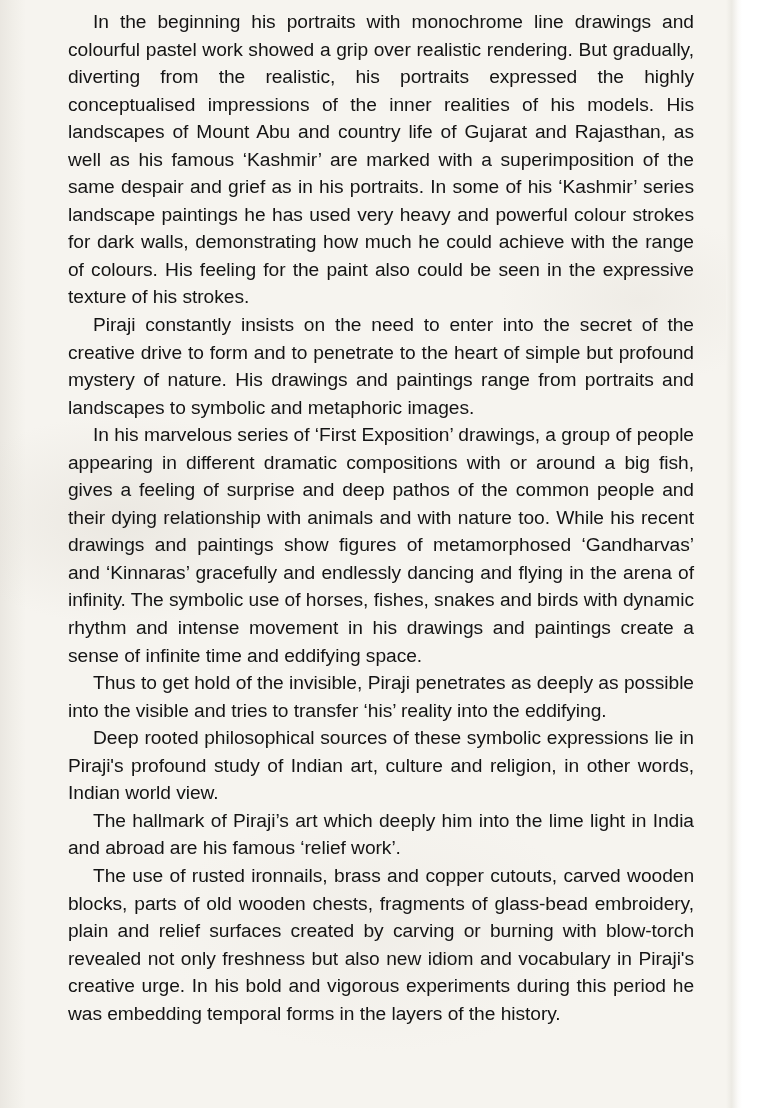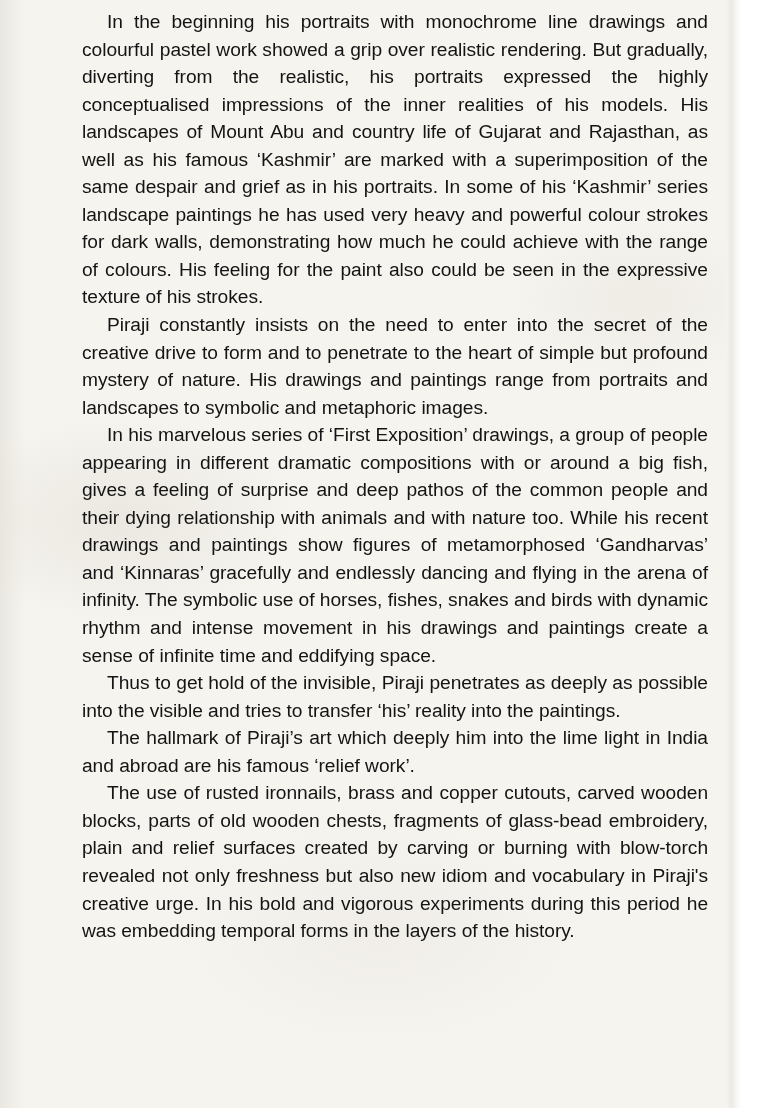--- a/index.html
+++ b/index.html
@@ -55,21 +55,21 @@
     width: 737px; height: 1108px;
     background:
       radial-gradient(ellipse 260px 150px at 120px 520px, rgba(226,222,214,.55), rgba(246,244,239,0) 70%),
       radial-gradient(ellipse 200px 120px at 640px 300px, rgba(228,224,216,.40), rgba(246,244,239,0) 70%),
       radial-gradient(ellipse 300px 170px at 380px 930px, rgba(230,226,219,.35), rgba(246,244,239,0) 72%);
     pointer-events: none;
   }
 
   #text-column {
     position: absolute;
-    left: 82px;
+    left: 68px;
     top: 8px;
     width: 626px;
   }
 
   p.para {
     margin: 0;
     padding: 0;
     text-indent: 25px;
     text-align: justify;
     font-family: "Liberation Sans", sans-serif;
@@ -91,18 +91,19 @@
 
   <div id="paper"></div>
   <div id="gutter-shade"></div>
   <div id="grain"></div>
   <div id="page-edge"></div>
 
   <div id="text-column">
     <p class="para">In the beginning his portraits with monochrome line drawings and colourful pastel work showed a grip over realistic rendering. But gradually, diverting from the realistic, his portraits expressed the highly conceptualised impressions of the inner realities of his models. His landscapes of Mount Abu and country life of Gujarat and Rajasthan, as well as his famous ‘Kashmir’ are marked with a superimposition of the same despair and grief as in his portraits. In some of his ‘Kashmir’ series landscape paintings he has used very heavy and powerful colour strokes for dark walls, demonstrating how much he could achieve with the range of colours. His feeling for the paint also could be seen in the expressive texture of his strokes.</p>
     <p class="para">Piraji constantly insists on the need to enter into the secret of the creative drive to form and to penetrate to the heart of simple but profound mystery of nature. His drawings and paintings range from portraits and landscapes to symbolic and metaphoric images.</p>
     <p class="para">In his marvelous series of ‘First Exposition’ drawings, a group of people appearing in different dramatic compositions with or around a big fish, gives a feeling of surprise and deep pathos of the common people and their dying relationship with animals and with nature too. While his recent drawings and paintings show figures of metamorphosed ‘Gandharvas’ and ‘Kinnaras’ gracefully and endlessly dancing and flying in the arena of infinity. The symbolic use of horses, fishes, snakes and birds with dynamic rhythm and intense movement in his drawings and paintings create a sense of infinite time and eddifying space.</p>
-    <p class="para">Thus to get hold of the invisible, Piraji penetrates as deeply as possible into the visible and tries to transfer ‘his’ reality into the paintings.</p>
+    <p class="para">Thus to get hold of the invisible, Piraji penetrates as deeply as possible into the visible and tries to transfer ‘his’ reality into the eddifying.</p>
+    <p class="para">Deep rooted philosophical sources of these symbolic expressions lie in Piraji's profound study of Indian art, culture and religion, in other words, Indian world view.</p>
     <p class="para">The hallmark of Piraji’s art which deeply him into the lime light in India and abroad are his famous ‘relief work’.</p>
     <p class="para">The use of rusted ironnails, brass and copper cutouts, carved wooden blocks, parts of old wooden chests, fragments of glass-bead embroidery, plain and relief surfaces created by carving or burning with blow-torch revealed not only freshness but also new idiom and vocabulary in Piraji's creative urge. In his bold and vigorous experiments during this period he was embedding temporal forms in the layers of the history.</p>
   </div>
 
 </div>
 
 </body></html>

